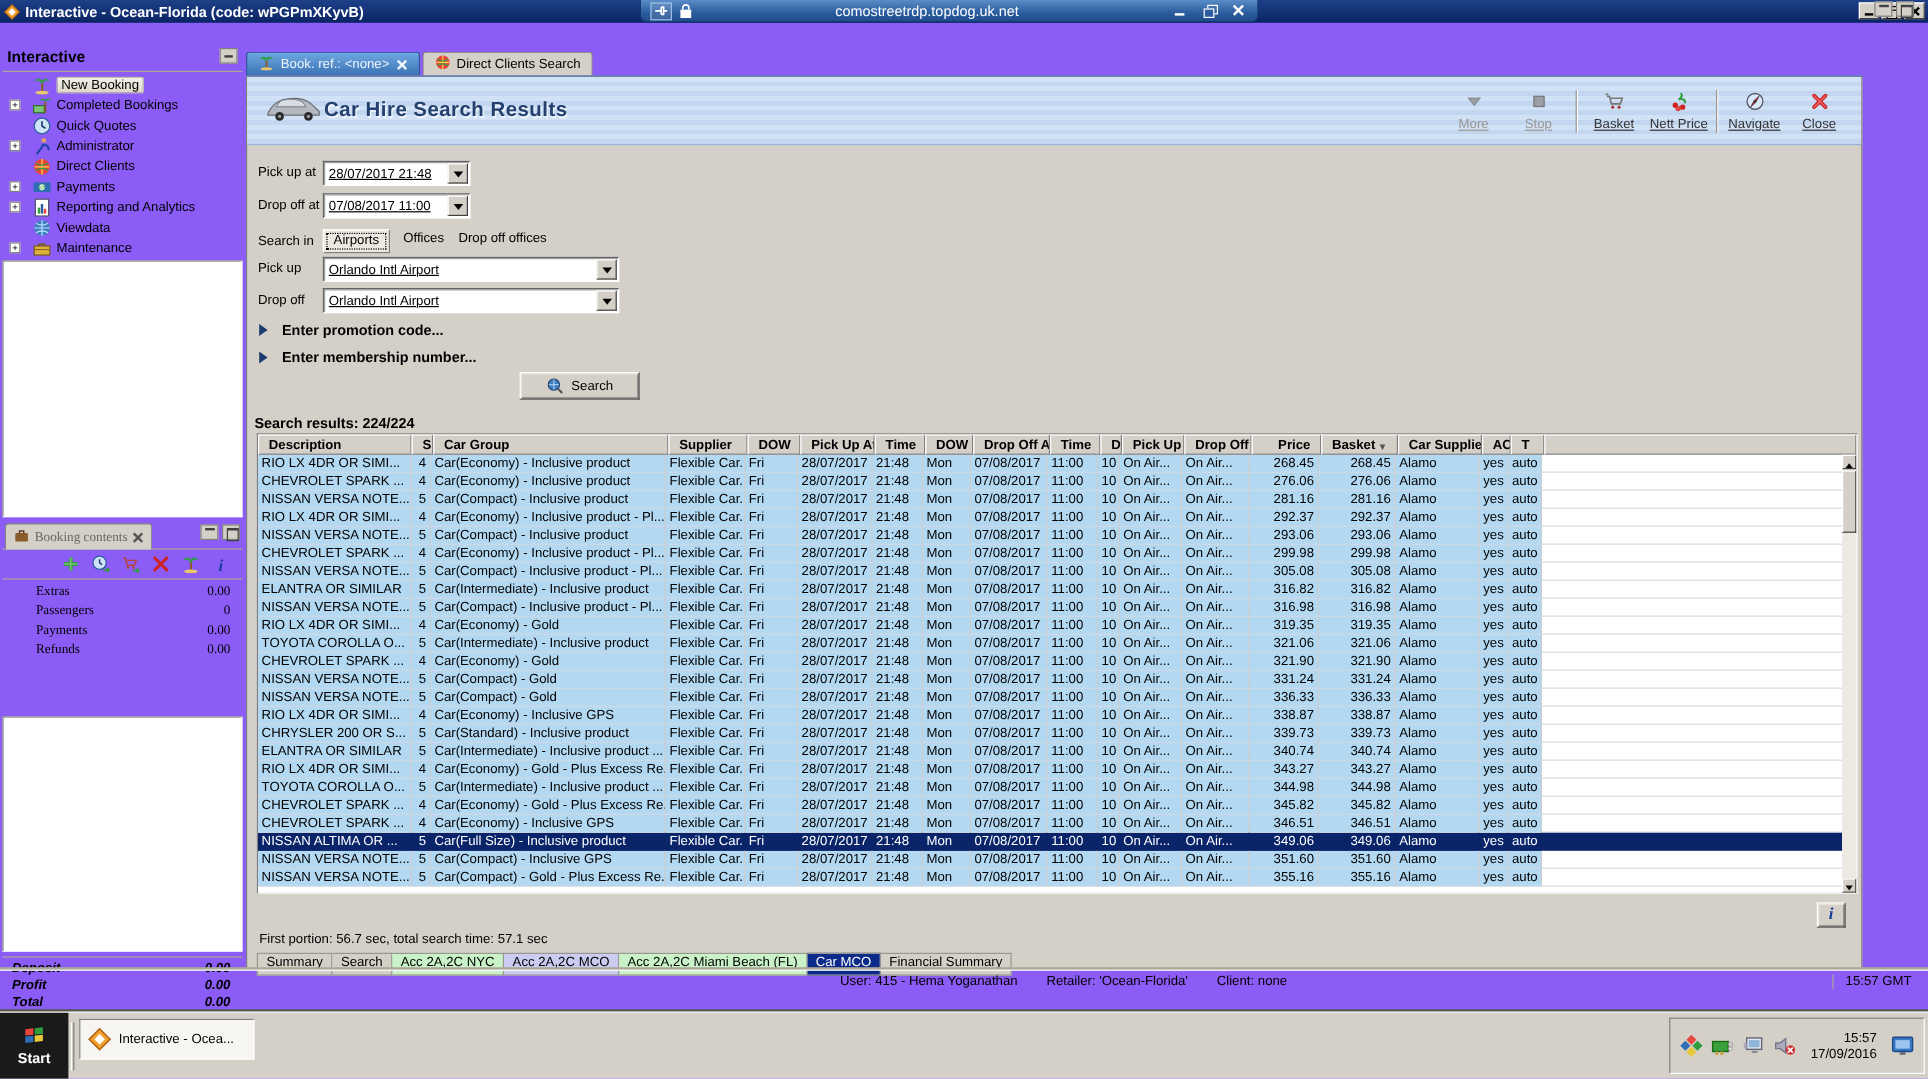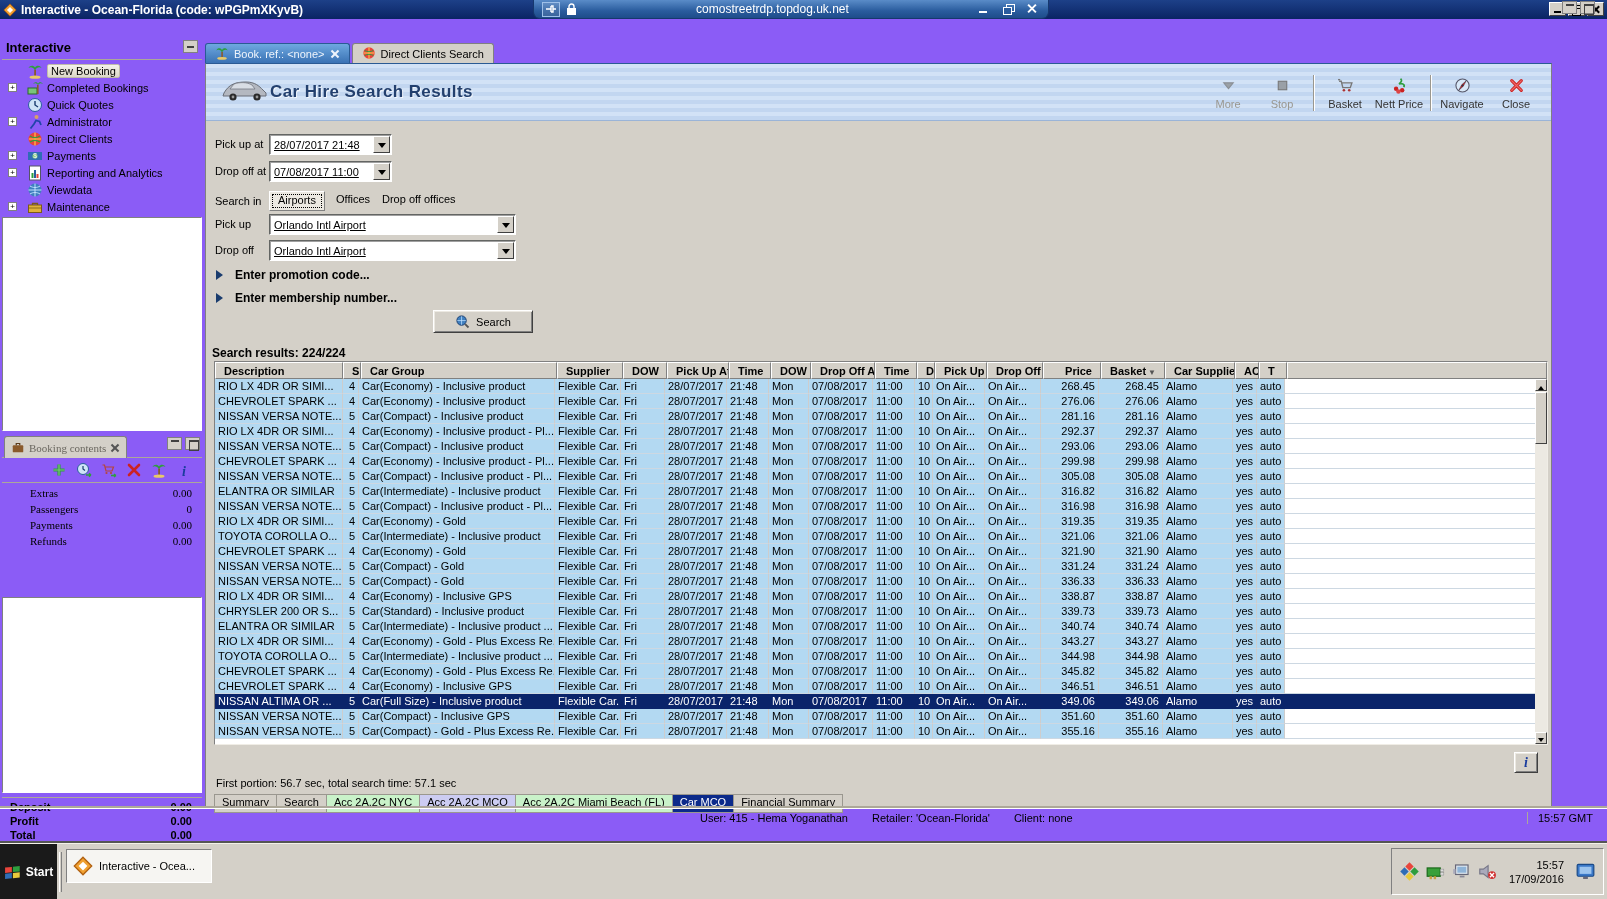--- a/index.html
+++ b/index.html
@@ -65,40 +65,40 @@
   .mini-btn.m::after{content:"";position:absolute;left:3px;top:2px;width:8px;height:2px;background:#404040;}
   .mini-btn.r::after{content:"";position:absolute;left:3px;top:2px;width:8px;height:8px;border:1px solid #404040;border-top-width:2px;}
   .bk-toolbar { height:24px; display:flex; align-items:center; justify-content:flex-end; gap:9px; padding:0 10px; }
   .bk-toolbar .bkt { width:16px; height:16px; }
   .bk-toolbar .bkt svg { width:16px; height:16px; }
   .bk-rows { border-top:1px solid #aca899; padding-top:4px; }
   .bk-row { height:16px; display:flex; padding:0 10px 0 28px; }
   .bk-row .lbl { flex:1; }
   .bk-white { position:absolute; left:0; top:557px; width:200px; height:196px; background:#fff; border:1px solid; border-color:#808080 #fff #fff #808080; }
   .bk-totals { position:absolute; left:0; top:757px; width:200px; border-top:1px solid #aca899; padding-top:3px; }
-  .bk-trow { height:14px; display:flex; padding:0 10px 0 8px; font-weight:bold; }
+  .bk-trow { height:14px; display:flex; padding:0 10px 0 8px; font-weight:bold;font-style:italic; }
   .bk-trow .lbl { flex:1; }
   .splitter { position:absolute; left:202px; top:40px; width:3px; height:766px; }
 
   
   .tabbar { position:absolute; left:205px; top:43px; width:1402px; height:20px; display:flex; align-items:flex-end; }
   .tab { height:20px; display:flex; align-items:center; gap:5px; padding:0 9px; background:#d4d0c8; border:1px solid #808080; border-bottom:none; border-radius:3px 3px 0 0; margin-right:2px; }
   .tab svg { width:14px; height:14px; }
   .tab.active { background:linear-gradient(#6ea8e0,#3a72b4); color:#eef4fc; border-color:#2a5a94; }
   .tabbar-btns { position:absolute; right:12px; top:1px; display:flex; gap:3px; }
 
   
   .content { position:absolute; left:205px; top:63px; width:1347px; height:745px; background:#d4d0c8; border:1px solid #808080; border-top-color:#2a5a94; }
   .blueheader { position:absolute; left:0; top:0; width:1345px; height:57px; background:repeating-linear-gradient(#d2e2f6 0 4px,#c2d6f0 4px 8px); border-bottom:1px solid #9ab4d8; }
   .carlogo { position:absolute; left:14px; top:12px; width:48px; height:30px; }
   .page-title { position:absolute; left:64px; top:18px; font-size:17px; font-weight:bold; color:#23406e; text-shadow:1px 1px 0 rgba(255,255,255,.7); letter-spacing:.4px; }
   .toolbar { position:absolute; right:8px; top:6px; height:46px; display:flex; align-items:center; }
   .tbtn { width:54px; height:44px; display:flex; flex-direction:column; align-items:center; justify-content:center; gap:2px; color:#333; }
   .tbtn svg { width:17px; height:17px; }
-  .tbtn .tlab { font-size:11px; }
+  .tbtn .tlab { font-size:11px;text-decoration:underline; }
   .tbtn.disabled { color:#9a978f; }
   .tsep { width:1px; height:36px; background:#9a978f; margin:0 4px; box-shadow:1px 0 0 #fff; }
 
   
   .flabel { position:absolute; left:9px; font-size:11px; }
   .field { position:absolute; height:21px; background:#fff; border:1px solid; border-color:#636563 #fff #fff #636563; box-shadow:inset 1px 1px 0 #a0a0a0; display:flex; align-items:center;text-decoration:underline; }
   .field .val { flex:1; padding:0 4px; white-space:nowrap; }
   .drop-btn { width:17px; height:17px; margin-right:1px; background:#d4d0c8; border:1px solid; border-color:#fff #404040 #404040 #fff; position:relative; flex:none; }
   .drop-btn::after { content:""; position:absolute; left:4px; top:6px; border:4px solid transparent; border-top:5px solid #000; }
   .searchin-tab { position:absolute; height:20px; padding:2px 8px; }
@@ -145,21 +145,21 @@
   .btab.bt-purple { background:#ccccf2; }
   .btab.bt-navy { background:#0b2a8a; color:#fff; }
 
   
   .statusbar { position:absolute; left:0; top:808px; width:1607px; height:18px; border-top:1px solid #fff; box-shadow:0 -2px 0 #aca899; display:flex; align-items:center; }
   .sb-user { position:absolute; left:700px; display:flex; gap:24px; }
   .sb-time { position:absolute; right:14px; padding-left:10px; border-left:1px solid #aca899; }
 
   
   .taskbar { position:absolute; left:0; top:843px; width:1607px; height:56px; background:#d4d0c8; border-top:1px solid #f4f2ea; box-shadow:0 -2px 0 #555; }
-  .startbtn { position:absolute; left:0; top:0; width:57px; height:56px; background:#1a1a1a; color:#fff; display:flex; align-items:center; justify-content:center; gap:5px; font-weight:bold; font-size:12px; }
+  .startbtn { position:absolute; left:0; top:0; width:57px; height:56px; background:#1a1a1a; color:#fff; display:flex; align-items:center; justify-content:center; gap:5px; font-weight:bold; font-size:12px;flex-direction:column; }
   .startbtn svg { width:17px; height:15px; }
   .tb-grip { position:absolute; left:59px; top:8px; width:3px; height:40px; border-left:1px solid #fff; border-right:1px solid #808080; }
   .taskbtn { position:absolute; left:66px; top:5px; width:146px; height:34px; background:#f6f5f2; border:1px solid; border-color:#808080 #fff #fff #808080; display:flex; align-items:center; gap:6px; padding:0 6px; }
   .taskbtn svg { width:20px; height:20px; flex:none; }
   .taskbtn .tklabel { white-space:nowrap; overflow:hidden; }
   .tray { position:absolute; right:3px; top:4px; height:47px; border:1px solid; border-color:#808080 #fff #fff #808080; display:flex; align-items:center; gap:8px; padding:0 8px; }
   .tray .trayicon { width:19px; height:19px; }
   .tray .trayicon svg { width:19px; height:19px; }
   .clock { text-align:right; line-height:14px; font-size:11px; padding:0 4px; }
   .lockicon { width:11px; height:13px; position:relative; }

